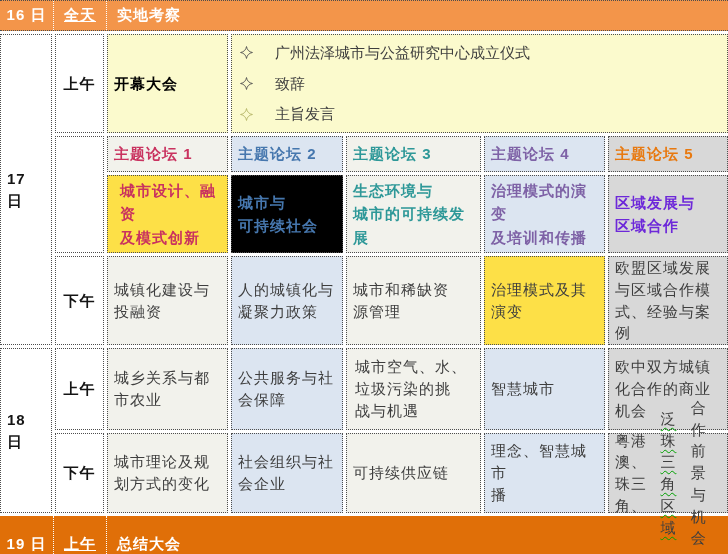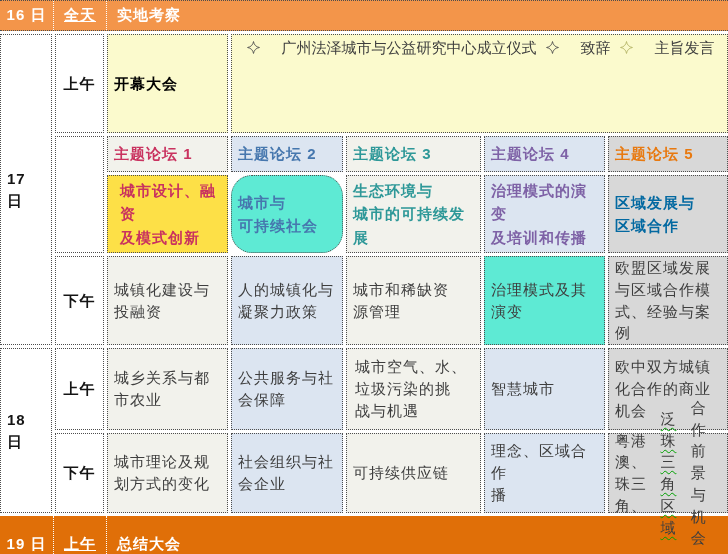--- a/index.html
+++ b/index.html
@@ -41,21 +41,21 @@
     display:flex; align-items:center;
     font-size:15px;
     white-space:pre-line;
     line-height:1.45;
     padding:2px 6px;
   }
   .c-label { justify-content:center; font-weight:bold; color:#141414; background:#fff; letter-spacing:1px; }
   .c-yellow { background:#FBFACD; }
   .c-opening-title { font-weight:bold; color:#000; letter-spacing:1px; }
   .c-bullets {
-    flex-direction:row; align-items:flex-start; justify-content:center;
+    flex-direction:column; align-items:flex-start; justify-content:center;
     gap:9px; padding-left:8px;
   }
   .bullet-line { display:flex; align-items:center; }
   .bullet-icon { width:13px; height:13px; margin-right:22px; flex:0 0 auto; display:block; }
   .f-title { font-weight:bold; letter-spacing:1px; }
   .f-sub   { font-weight:bold; letter-spacing:1px; line-height:1.55; }
   .c-body  { color:#3e3e3e; letter-spacing:1px; }
   .wavy { text-decoration:underline; text-decoration-style:wavy; text-decoration-color:#00A000; text-decoration-thickness:1px; text-underline-offset:3px; }
 </style>
 </head>
@@ -103,37 +103,37 @@
     </div>
 
     <div class="cell f-title" style="grid-area: 2 / 3 / 3 / 4; background: rgb(242, 242, 236); color: rgb(201, 50, 95);">主题论坛 1</div>
     <div class="cell f-title" style="grid-area: 2 / 4 / 3 / 5; background: rgb(220, 229, 241); color: rgb(70, 119, 174);">主题论坛 2</div>
     <div class="cell f-title" style="grid-area: 2 / 5 / 3 / 6; background: rgb(242, 242, 236); color: rgb(46, 152, 152);">主题论坛 3</div>
     <div class="cell f-title" style="grid-area: 2 / 6 / 3 / 7; background: rgb(220, 229, 241); color: rgb(126, 98, 166);">主题论坛 4</div>
     <div class="cell f-title" style="grid-area: 2 / 7 / 3 / 8; background: rgb(216, 216, 216); color: rgb(232, 121, 15);">主题论坛 5</div>
 
     <div class="cell f-sub" style="grid-area: 3 / 3 / 4 / 4; background: #fde047; color: rgb(201, 50, 95); padding-left: 12px;">城市设计、融资
 及模式创新</div>
-    <div class="cell f-sub" style="grid-area: 3 / 4 / 4 / 5; background: #5eead4; color: rgb(70, 119, 174); border-radius: 21px;">城市与
+    <div class="cell f-sub" style="grid-area: 3 / 4 / 4 / 5; background: #000000; color: rgb(70, 119, 174);">城市与
 可持续社会</div>
     <div class="cell f-sub" style="grid-area: 3 / 5 / 4 / 6; background: rgb(242, 242, 236); color: rgb(46, 152, 152);">生态环境与
 城市的可持续发
 展</div>
     <div class="cell f-sub" style="grid-area: 3 / 6 / 4 / 7; background: rgb(220, 229, 241); color: rgb(126, 98, 166);">治理模式的演变
 及培训和传播</div>
-    <div class="cell f-sub" style="grid-area: 3 / 7 / 4 / 8; background: rgb(216, 216, 216); color: #0369a1;">区域发展与
+    <div class="cell f-sub" style="grid-area: 3 / 7 / 4 / 8; background: rgb(216, 216, 216); color: #6d28d9;">区域发展与
 区域合作</div>
 
     <div class="cell c-body" style="grid-area: 4 / 3 / 5 / 4; background: rgb(242, 242, 236);">城镇化建设与
 投融资</div>
     <div class="cell c-body" style="grid-area: 4 / 4 / 5 / 5; background: rgb(220, 229, 241);">人的城镇化与
 凝聚力政策</div>
     <div class="cell c-body" style="grid-area: 4 / 5 / 5 / 6; background: rgb(242, 242, 236);">城市和稀缺资
 源管理</div>
-    <div class="cell c-body" style="grid-area: 4 / 6 / 5 / 7; background: #5eead4;">治理模式及其
+    <div class="cell c-body" style="grid-area: 4 / 6 / 5 / 7; background: #fde047;">治理模式及其
 演变</div>
     <div class="cell c-body" style="grid-area: 4 / 7 / 5 / 8; background: rgb(216, 216, 216);">欧盟区域发展
 与区域合作模
 式、经验与案
 例</div>
 
     <div class="cell c-body" style="grid-area: 5 / 3 / 6 / 4; background: rgb(242, 242, 236);">城乡关系与都
 市农业</div>
     <div class="cell c-body" style="grid-area: 5 / 4 / 6 / 5; background: rgb(220, 229, 241);">公共服务与社
 会保障</div>
@@ -143,21 +143,21 @@
     <div class="cell c-body" style="grid-area: 5 / 6 / 6 / 7; background: rgb(220, 229, 241);">智慧城市</div>
     <div class="cell c-body" style="grid-area: 5 / 7 / 6 / 8; background: rgb(216, 216, 216);">欧中双方城镇
 化合作的商业
 机会</div>
 
     <div class="cell c-body" style="grid-area: 6 / 3 / 7 / 4; background: rgb(242, 242, 236);">城市理论及规
 划方式的变化</div>
     <div class="cell c-body" style="grid-area: 6 / 4 / 7 / 5; background: rgb(220, 229, 241);">社会组织与社
 会企业</div>
     <div class="cell c-body" style="grid-area: 6 / 5 / 7 / 6; background: rgb(242, 242, 236);">可持续供应链</div>
-    <div class="cell c-body" style="grid-area: 6 / 6 / 7 / 7; background: rgb(220, 229, 241);">理念、区域合作
+    <div class="cell c-body" style="grid-area: 6 / 6 / 7 / 7; background: rgb(220, 229, 241);">理念、智慧城市
 播</div>
     <div class="cell c-body" style="grid-area: 6 / 7 / 7 / 8; background: rgb(216, 216, 216);"><span>粤港澳、珠三
 角、</span><span class="wavy">泛珠三角
 区域</span><span>合作前景
 与机会</span></div>
   </div>
 
   <div class="bar bottom">
     <div class="seg-date">19 日</div>
     <div class="seg-time">上午</div>

